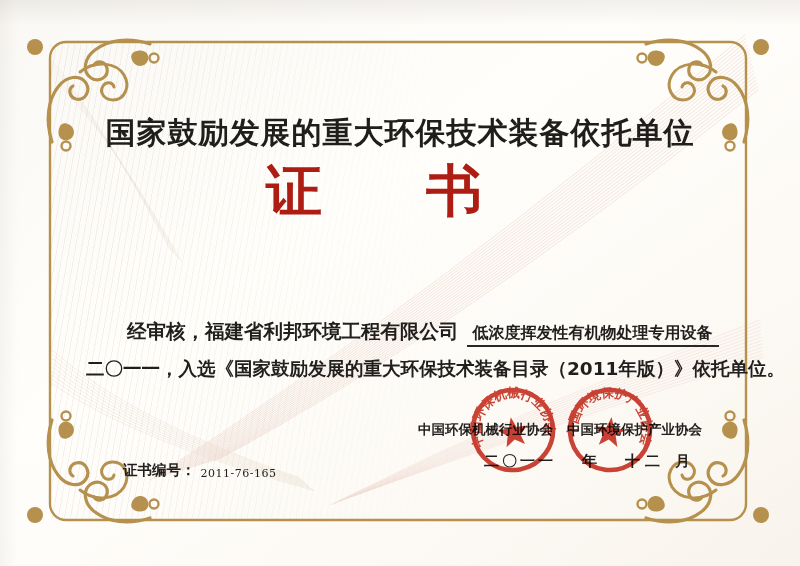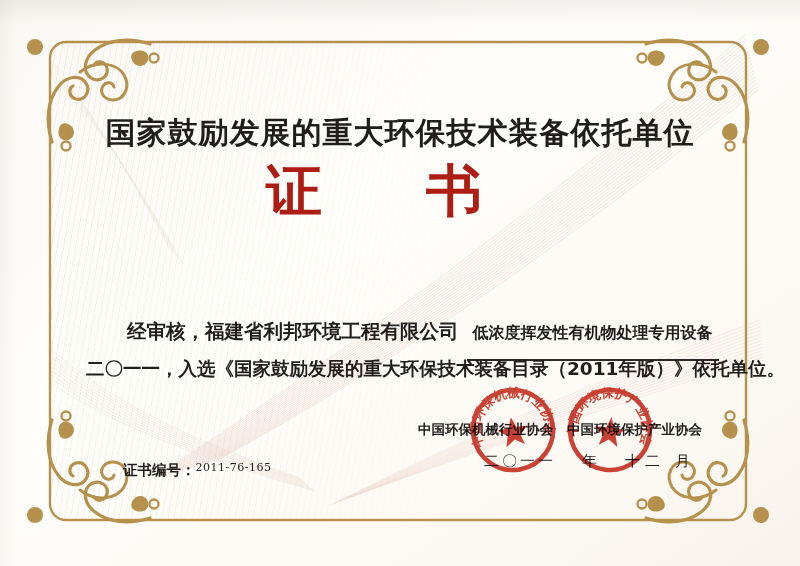--- a/index.html
+++ b/index.html
@@ -34,32 +34,32 @@
     font-size:30px;font-weight:700;letter-spacing:1px;color:#201e1c;
     font-family:"DejaVu Sans",sans-serif;
   }
   .cert-word{
     position:absolute;left:266px;top:163px;line-height:1;white-space:nowrap;
     font-size:56px;font-weight:800;color:var(--cert-red);letter-spacing:104px;text-align:right;
   }
   .company{position:absolute;left:86px;top:277px;font-size:19.5px;font-weight:700;}
   .line1{position:absolute;left:127px;top:318px;font-size:19.5px;font-weight:700;white-space:nowrap;}
   .blank{
-    display:inline-block;width:252px;margin-left:8px;padding-bottom:16px;
+    display:inline-block;width:252px;margin-left:8px;padding-bottom:2px;
     border-bottom:2px solid #2a2826;text-align:center;
     font-size:16px;font-weight:700;line-height:1.25;
   }
   .line2{position:absolute;left:86px;top:356px;font-size:18.5px;font-weight:700;white-space:nowrap;}
   .orgs{position:absolute;left:418px;top:421px;display:flex;gap:14px;font-size:13.5px;font-weight:700;white-space:nowrap;}
-  .date{position:absolute;left:484px;top:452px;display:flex;align-items:baseline;font-size:15px;font-weight:400;}
+  .date{position:absolute;left:484px;top:452px;display:flex;align-items:baseline;font-size:15px;font-weight:700;}
   .date .year{letter-spacing:3px;}
   .date .ylab{margin-left:26px;}
   .date .month{margin-left:28px;letter-spacing:5px;}
   .date .mlab{margin-left:10px;}
-  .certno{position:absolute;left:123px;top:461px;display:flex;align-items:flex-start;font-size:14.5px;font-weight:700;}
+  .certno{position:absolute;left:123px;top:461px;display:flex;align-items:flex-end;gap:5px;font-size:14.5px;font-weight:700;}
   .certno .value{font-family:"DejaVu Serif",serif;font-size:11px;letter-spacing:.5px;font-weight:400;}
   svg.seals{position:absolute;left:0;top:0;mix-blend-mode:multiply;pointer-events:none;}
   .seal-text{font-size:12.5px;font-weight:700;fill:var(--seal-red);}
 </style>
 </head>
 <body>
 
 <div class="certificate">
 
   <svg class="bg" width="800" height="566" viewBox="0 0 800 566" aria-hidden="true">

